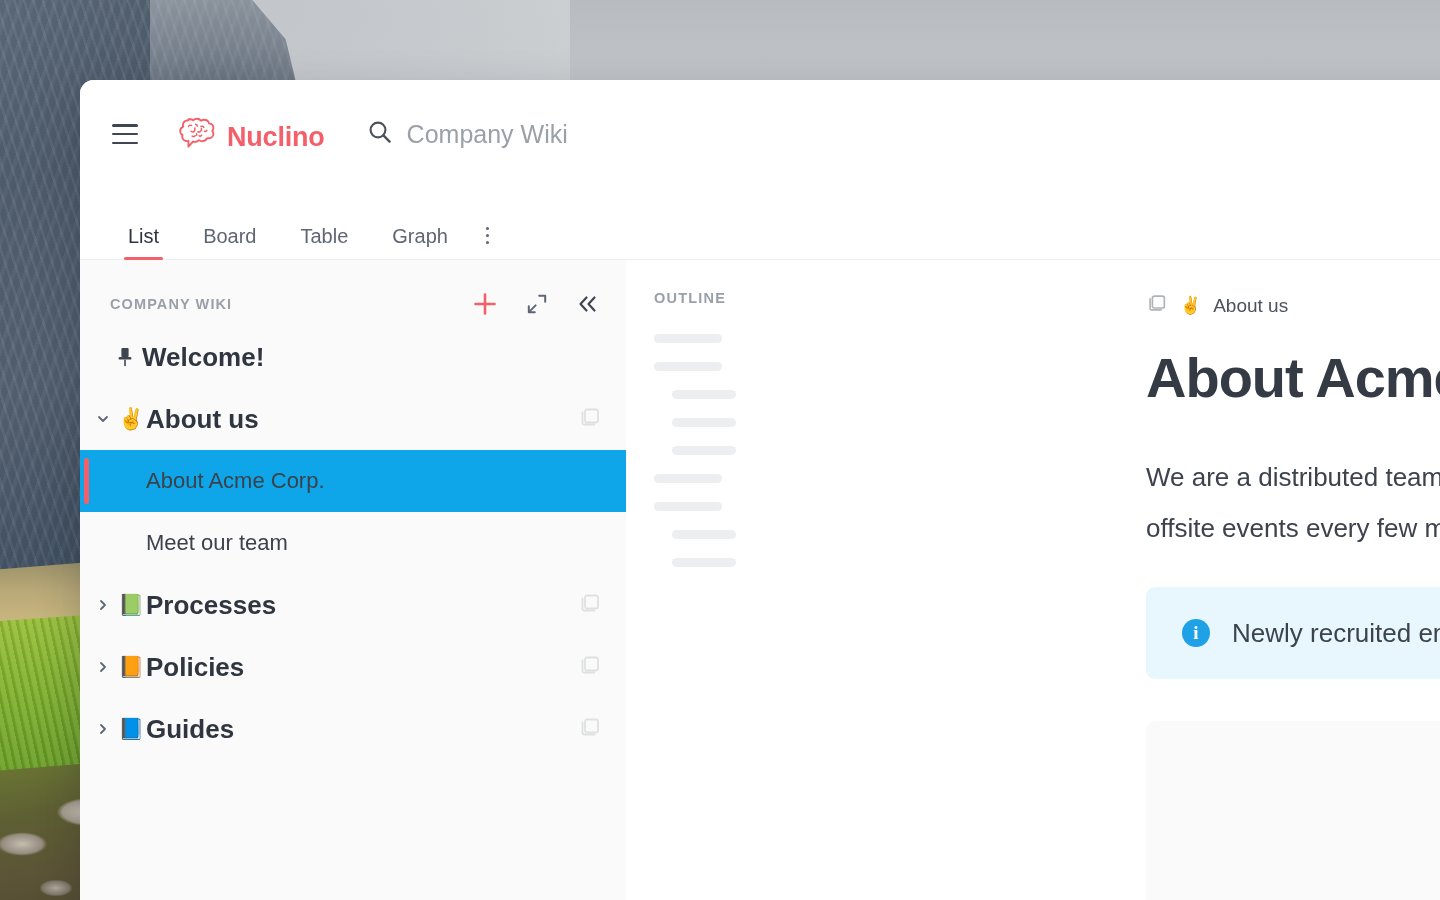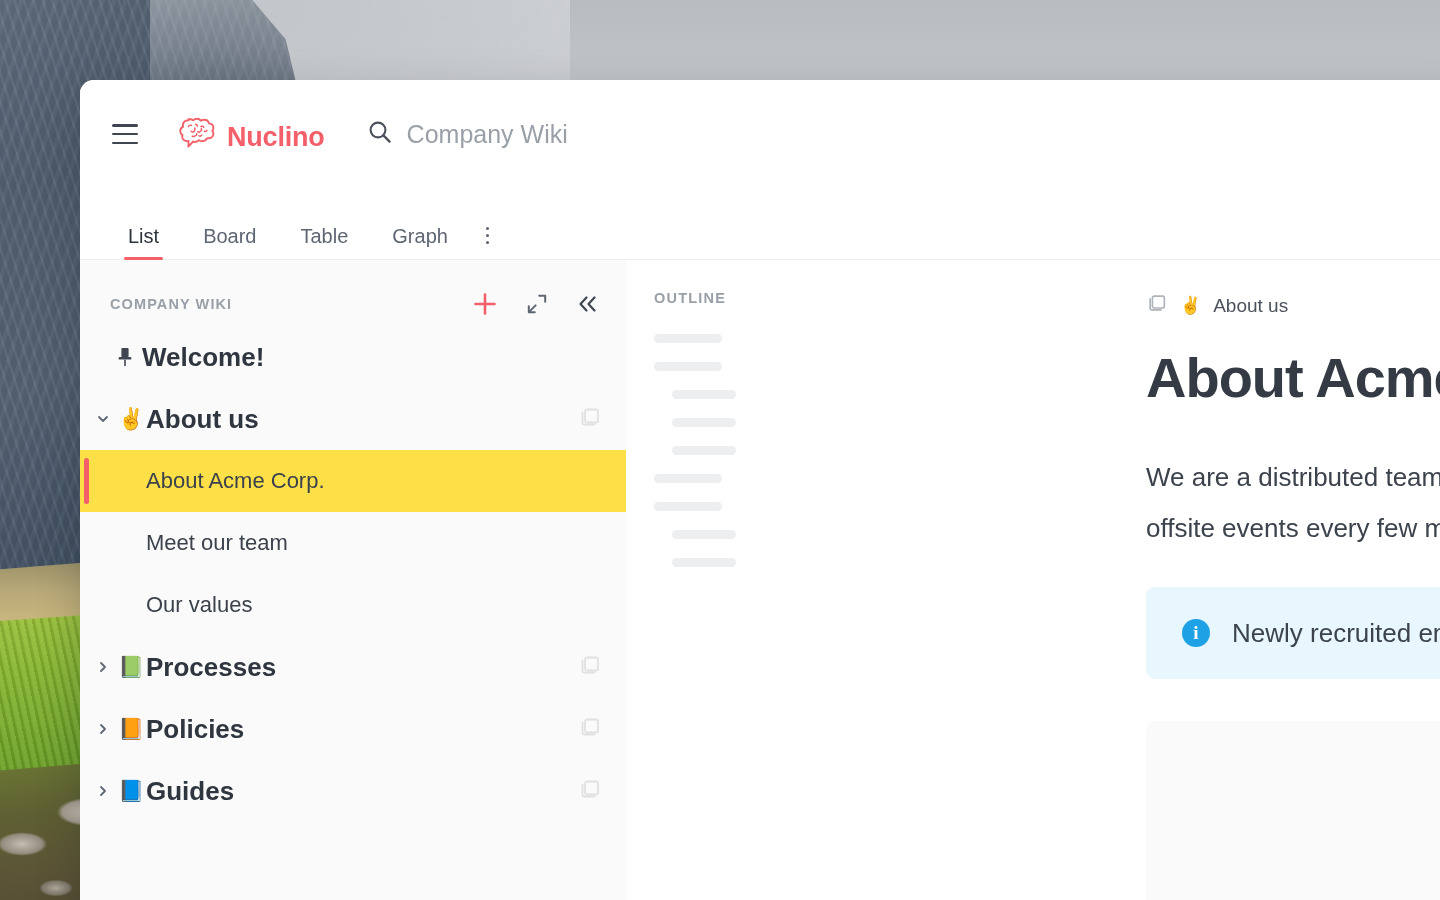--- a/index.html
+++ b/index.html
@@ -181,21 +181,21 @@
     width: 26px; margin-left: 10px;
     display: flex; align-items: center; justify-content: center;
     color: #5e6673; flex: 0 0 26px;
   }
   .nav-item .emoji { font-size: 21px; width: 30px; text-align: center; flex: 0 0 30px; }
   .nav-item .label { font-size: 26px; color: #2f3640; }
   .nav-item.top .label { font-weight: 600; }
   .nav-item .dup { margin-left: auto; opacity: .55; }
   .nav-item.child { padding-left: 66px; }
   .nav-item.child .label { font-size: 22px; color: #3b424c; font-weight: 400; }
-  .nav-item.selected { background: #fde047; text-align: right; }
+  .nav-item.selected { background: #0ea5e9; text-align: right; }
   .nav-item.selected::before {
     content: ""; position: absolute; left: 4px; top: 8px; bottom: 8px;
     width: 5px; border-radius: 3px; background: #f4606a;
   }
   .nav-item.pinned .pin { width: 34px; display: flex; justify-content: center; margin-left: 28px; flex: 0 0 34px; }
 
   
   #outline {
     flex: 0 0 466px;
     background: #ffffff;
@@ -351,23 +351,20 @@
           </svg>
         </span>
       </div>
 
       <div class="nav-item child selected">
         <span class="label">About Acme Corp.</span>
       </div>
       <div class="nav-item child">
         <span class="label">Meet our team</span>
       </div>
-      <div class="nav-item child">
-        <span class="label">Our values</span>
-      </div>
 
       <div class="nav-item top">
         <span class="twisty">
           <svg width="14" height="14" viewBox="0 0 14 14" fill="none">
             <path d="M5 3l4 4-4 4" stroke="#5e6673" stroke-width="1.8" stroke-linecap="round" stroke-linejoin="round"></path>
           </svg>
         </span>
         <span class="emoji">📗</span>
         <span class="label">Processes</span>
         <span class="dup">

